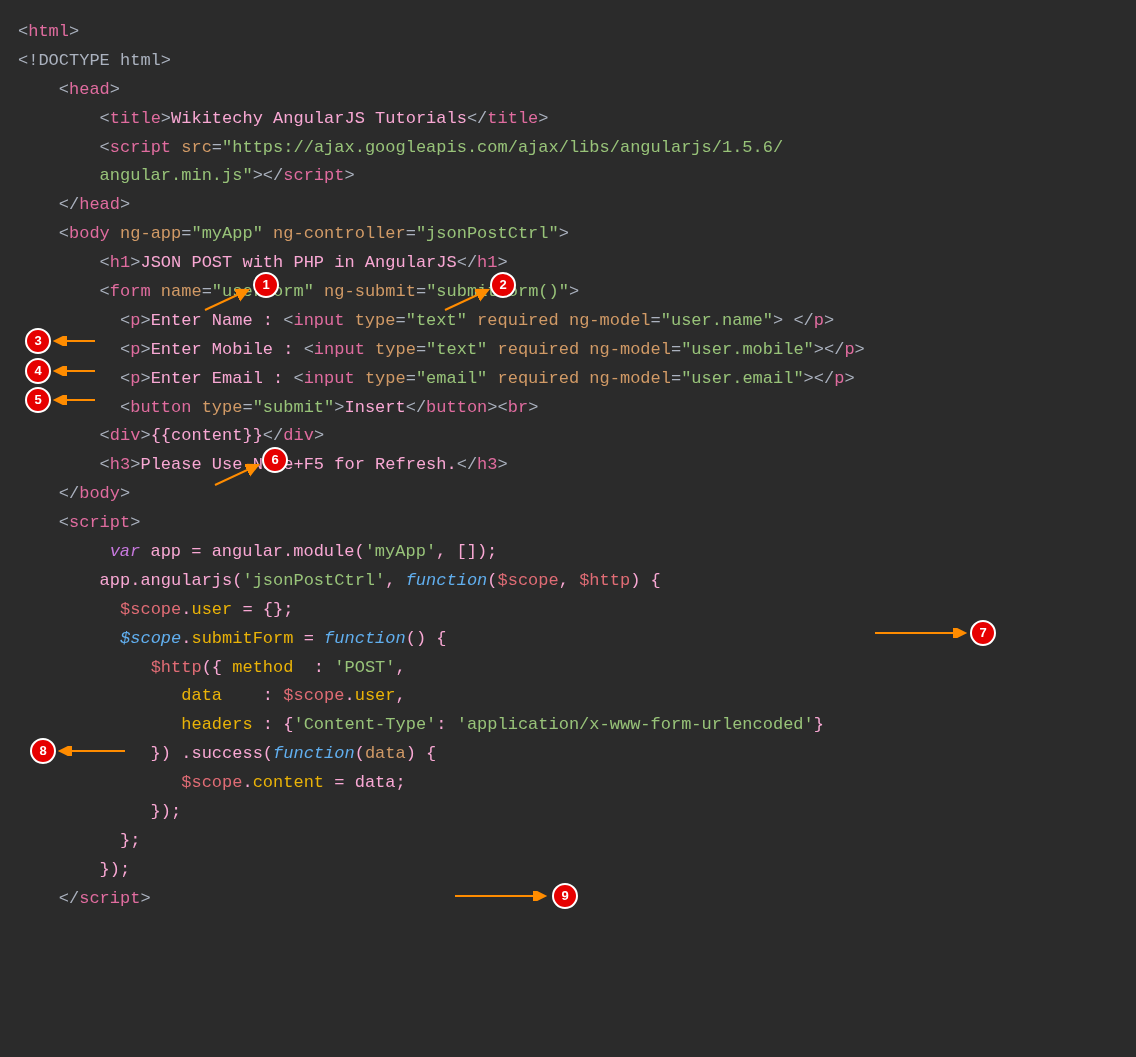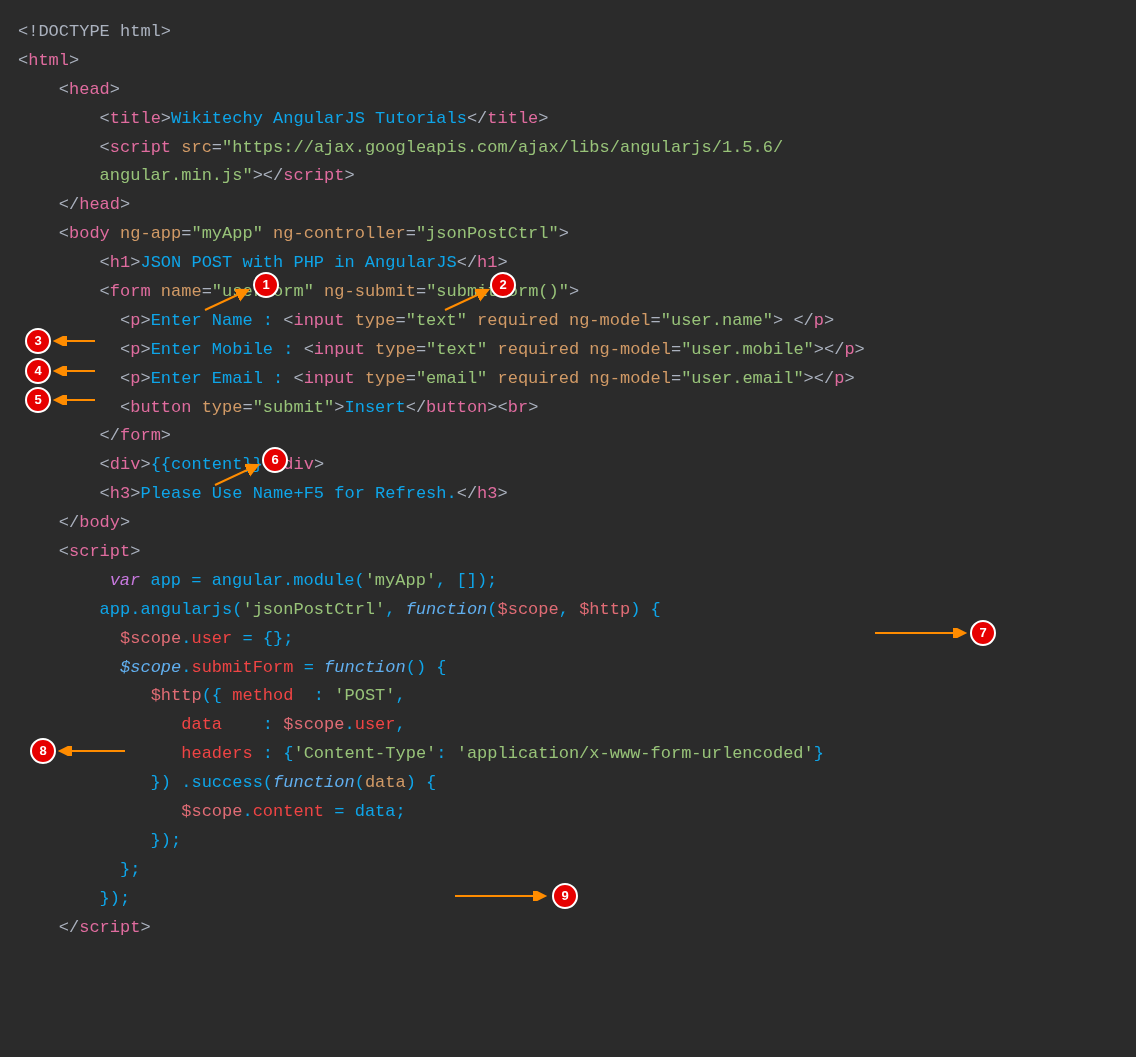--- a/index.html
+++ b/index.html
@@ -14,22 +14,22 @@
   width: 1136px;
   box-sizing: border-box;
 }
 .code-line { white-space: pre; }
 .tag       { color: #e06c9f; }
 .attr      { color: #d19a66; }
 .str       { color: #98c379; }
 .kw        { color: #c678dd; font-style: italic; margin-left: 10px; }
 .fn        { color: #61afef; font-style: italic; }
 .varname   { color: #e06c75; }
-.prop      { color: #ef4444; }
-.text      { color: #0ea5e9; font-family: Liberation Mono, monospace; }
+.prop      { color: #eab308; }
+.text      { color: #f9a8d4; font-family: Liberation Mono, monospace; }
 .punc      { color: #abb2bf; }
 
 .badge {
   position: absolute;
   width: 22px;
   height: 22px;
   border-radius: 50%;
   background: #e60000;
   border: 2px solid #fff;
   color: #fff;
@@ -44,36 +44,35 @@
   position: absolute;
   stroke: #ff8c00;
   fill: #ff8c00;
   z-index: 5;
 }
 </style>
 </head>
 <body>
 
 <div>
+<div class="code-line"><span class="punc">&lt;</span><span class="tag">html</span><span class="punc">&gt;</span></div>
 <div class="code-line"><span class="punc">&lt;!DOCTYPE html&gt;</span></div>
-<div class="code-line"><span class="punc">&lt;</span><span class="tag">html</span><span class="punc">&gt;</span></div>
 <div class="code-line"><span class="punc">    &lt;</span><span class="tag">head</span><span class="punc">&gt;</span></div>
 <div class="code-line"><span class="punc">        &lt;</span><span class="tag">title</span><span class="punc">&gt;</span><span class="text">Wikitechy AngularJS Tutorials</span><span class="punc">&lt;/</span><span class="tag">title</span><span class="punc">&gt;</span></div>
 <div class="code-line"><span class="punc">        &lt;</span><span class="tag">script</span><span class="punc"> </span><span class="attr">src</span><span class="punc">=</span><span class="str">"https://ajax.googleapis.com/ajax/libs/angularjs/1.5.6/</span></div>
 <div class="code-line"><span class="str">        angular.min.js"</span><span class="punc">&gt;&lt;/</span><span class="tag">script</span><span class="punc">&gt;</span></div>
 <div class="code-line"><span class="punc">    &lt;/</span><span class="tag">head</span><span class="punc">&gt;</span></div>
 <div class="code-line"><span class="punc">    &lt;</span><span class="tag">body</span><span class="punc"> </span><span class="attr">ng-app</span><span class="punc">=</span><span class="str">"myApp"</span><span class="punc"> </span><span class="attr">ng-controller</span><span class="punc">=</span><span class="str">"jsonPostCtrl"</span><span class="punc">&gt;</span></div>
 <div class="code-line"><span class="punc">        &lt;</span><span class="tag">h1</span><span class="punc">&gt;</span><span class="text">JSON POST with PHP in AngularJS</span><span class="punc">&lt;/</span><span class="tag">h1</span><span class="punc">&gt;</span></div>
 <div class="code-line"><span class="punc"></span></div>
 <div class="code-line"><span class="punc">        &lt;</span><span class="tag">form</span><span class="punc"> </span><span class="attr">name</span><span class="punc">=</span><span class="str">"userForm"</span><span class="punc"> </span><span class="attr">ng-submit</span><span class="punc">=</span><span class="str">"submitForm()"</span><span class="punc">&gt;</span></div>
 <div class="code-line"><span class="punc">          &lt;</span><span class="tag">p</span><span class="punc">&gt;</span><span class="text">Enter Name : </span><span class="punc">&lt;</span><span class="tag">input</span><span class="punc"> </span><span class="attr">type</span><span class="punc">=</span><span class="str">"text"</span><span class="punc"> </span><span class="attr">required</span><span class="punc"> </span><span class="attr">ng-model</span><span class="punc">=</span><span class="str">"user.name"</span><span class="punc">&gt;</span><span class="punc"> &lt;/</span><span class="tag">p</span><span class="punc">&gt;</span></div>
 <div class="code-line"><span class="punc">          &lt;</span><span class="tag">p</span><span class="punc">&gt;</span><span class="text">Enter Mobile : </span><span class="punc">&lt;</span><span class="tag">input</span><span class="punc"> </span><span class="attr">type</span><span class="punc">=</span><span class="str">"text"</span><span class="punc"> </span><span class="attr">required</span><span class="punc"> </span><span class="attr">ng-model</span><span class="punc">=</span><span class="str">"user.mobile"</span><span class="punc">&gt;</span><span class="punc">&lt;/</span><span class="tag">p</span><span class="punc">&gt;</span></div>
 <div class="code-line"><span class="punc">          &lt;</span><span class="tag">p</span><span class="punc">&gt;</span><span class="text">Enter Email : </span><span class="punc">&lt;</span><span class="tag">input</span><span class="punc"> </span><span class="attr">type</span><span class="punc">=</span><span class="str">"email"</span><span class="punc"> </span><span class="attr">required</span><span class="punc"> </span><span class="attr">ng-model</span><span class="punc">=</span><span class="str">"user.email"</span><span class="punc">&gt;</span><span class="punc">&lt;/</span><span class="tag">p</span><span class="punc">&gt;</span></div>
 <div class="code-line"><span class="punc">          &lt;</span><span class="tag">button</span><span class="punc"> </span><span class="attr">type</span><span class="punc">=</span><span class="str">"submit"</span><span class="punc">&gt;</span><span class="text">Insert</span><span class="punc">&lt;/</span><span class="tag">button</span><span class="punc">&gt;</span><span class="punc">&lt;</span><span class="tag">br</span><span class="punc">&gt;</span></div>
-<div class="code-line"><span class="punc">        &lt;/</span><span class="tag">form</span><span class="punc">&gt;</span></div>
 <div class="code-line"><span class="punc">        &lt;</span><span class="tag">div</span><span class="punc">&gt;</span><span class="text">{{content}}</span><span class="punc">&lt;/</span><span class="tag">div</span><span class="punc">&gt;</span></div>
 <div class="code-line"><span class="punc">        &lt;</span><span class="tag">h3</span><span class="punc">&gt;</span><span class="text">Please Use Name+F5 for Refresh.</span><span class="punc">&lt;/</span><span class="tag">h3</span><span class="punc">&gt;</span></div>
 <div class="code-line"><span class="punc">    &lt;/</span><span class="tag">body</span><span class="punc">&gt;</span></div>
 <div class="code-line"><span class="punc">    &lt;</span><span class="tag">script</span><span class="punc">&gt;</span></div>
 <div class="code-line"><span class="punc">        </span><span class="kw">var</span><span class="text"> app = angular.module(</span><span class="str">'myApp'</span><span class="text">, []);</span></div>
 <div class="code-line"><span class="text">        app.angularjs(</span><span class="str">'jsonPostCtrl'</span><span class="text">, </span><span class="fn">function</span><span class="text">(</span><span class="varname">$scope</span><span class="text">, </span><span class="varname">$http</span><span class="text">) {</span></div>
 <div class="code-line"><span class="punc"></span></div>
 <div class="code-line"><span class="punc">          </span><span class="varname">$scope</span><span class="text">.</span><span class="prop">user</span><span class="text"> = {};</span></div>
 <div class="code-line"><span class="punc">          </span><span class="fn">$scope</span><span class="text">.</span><span class="prop">submitForm</span><span class="text"> = </span><span class="fn">function</span><span class="text">() {</span></div>
 <div class="code-line"><span class="punc">             </span><span class="varname">$http</span><span class="text">({ </span><span class="prop">method</span><span class="text">  : </span><span class="str">'POST'</span><span class="text">,</span></div>

